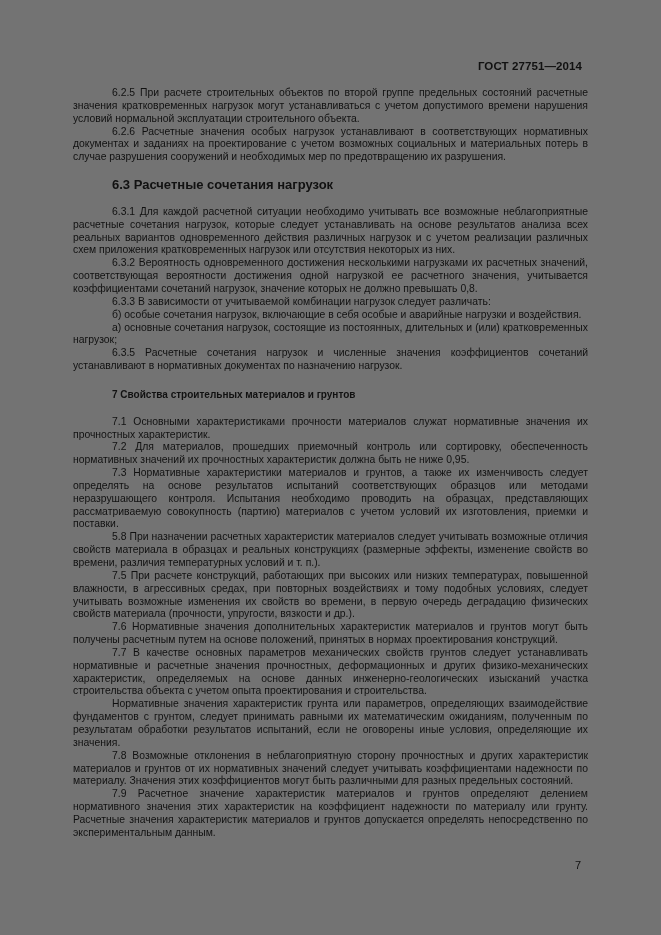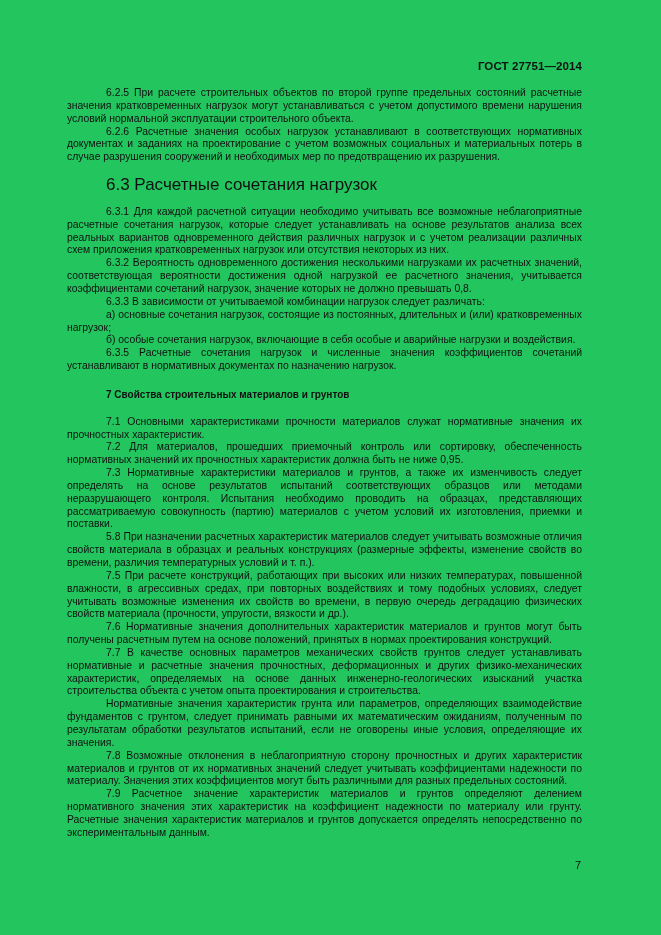--- a/index.html
+++ b/index.html
@@ -14,48 +14,48 @@
       overflow: hidden;
       font-family: "Liberation Sans", sans-serif;
       color: #111111;
     }
     .page {
       position: absolute;
       left: 0;
       top: 0;
       width: 661px;
       height: 935px;
-      background: #22c55e;
+      background: #737373;
     }
     .header {
       position: absolute;
       right: 79px;
       top: 60px;
       font-weight: bold;
       font-size: 11.5px;
       letter-spacing: 0.1px;
     }
     .content {
       position: absolute;
-      left: 67px;
+      left: 73px;
       top: 87px;
       width: 515px;
       font-size: 10.4px;
       line-height: 12.85px;
     }
     .content p {
       margin: 0;
       text-align: justify;
       text-indent: 39px;
       hyphens: manual;
     }
     .sub-heading {
       margin: 15px 0 14px 0;
-      font-weight: normal;
-      font-size: 17px;
+      font-weight: bold;
+      font-size: 13px;
       padding-left: 39px;
     }
     .section-heading {
       margin: 16px 0 14px 0;
       font-weight: bold;
       font-size: 10px;
       padding-left: 39px;
     }
     .page-number {
       position: absolute;
@@ -72,22 +72,22 @@
 
   <div class="content">
     <p>6.2.5 При расчете строительных объектов по второй группе предельных состояний расчетные значения кратковременных нагрузок могут устанавливаться с учетом допустимого времени нарушения условий нормальной эксплуатации строительного объекта.</p>
     <p>6.2.6 Расчетные значения особых нагрузок устанавливают в соответствующих нормативных документах и заданиях на проектирование с учетом возможных социальных и материальных потерь в случае разрушения сооружений и необходимых мер по предотвращению их разрушения.</p>
 
     <div class="sub-heading">6.3 Расчетные сочетания нагрузок</div>
 
     <p>6.3.1 Для каждой расчетной ситуации необходимо учитывать все возможные неблагоприятные расчетные сочетания нагрузок, которые следует устанавливать на основе результатов анализа всех реальных вариантов одновременного действия различных нагрузок и с учетом реализации различных схем приложения кратковременных нагрузок или отсутствия некоторых из них.</p>
     <p>6.3.2 Вероятность одновременного достижения несколькими нагрузками их расчетных значений, соответствующая вероятности достижения одной нагрузкой ее расчетного значения, учитывается коэффициентами сочетаний нагрузок, значение которых не должно превышать 0,8.</p>
     <p>6.3.3 В зависимости от учитываемой комбинации нагрузок следует различать:</p>
+    <p>б) особые сочетания нагрузок, включающие в себя особые и аварийные нагрузки и воздействия.</p>
     <p>а) основные сочетания нагрузок, состоящие из постоянных, длительных и (или) кратковременных нагрузок;</p>
-    <p>б) особые сочетания нагрузок, включающие в себя особые и аварийные нагрузки и воздействия.</p>
     <p>6.3.5 Расчетные сочетания нагрузок и численные значения коэффициентов сочетаний устанавливают в нормативных документах по назначению нагрузок.</p>
 
     <div class="section-heading">7 Свойства строительных материалов и грунтов</div>
 
     <p>7.1 Основными характеристиками прочности материалов служат нормативные значения их прочностных характеристик.</p>
     <p>7.2 Для материалов, прошедших приемочный контроль или сортировку, обеспеченность нормативных значений их прочностных характеристик должна быть не ниже 0,95.</p>
     <p>7.3 Нормативные характеристики материалов и грунтов, а также их изменчивость следует определять на основе результатов испытаний соответствующих образцов или методами неразрушающего контроля. Испытания необходимо проводить на образцах, представляющих рассматриваемую совокупность (партию) материалов с учетом условий их изготовления, приемки и поставки.</p>
     <p>5.8 При назначении расчетных характеристик материалов следует учитывать возможные отличия свойств материала в образцах и реальных конструкциях (размерные эффекты, изменение свойств во времени, различия температурных условий и т. п.).</p>
     <p>7.5 При расчете конструкций, работающих при высоких или низких температурах, повышенной влажности, в агрессивных средах, при повторных воздействиях и тому подобных условиях, следует учитывать возможные изменения их свойств во времени, в первую очередь деградацию физических свойств материала (прочности, упругости, вязкости и др.).</p>
     <p>7.6 Нормативные значения дополнительных характеристик материалов и грунтов могут быть получены расчетным путем на основе положений, принятых в нормах проектирования конструкций.</p>

